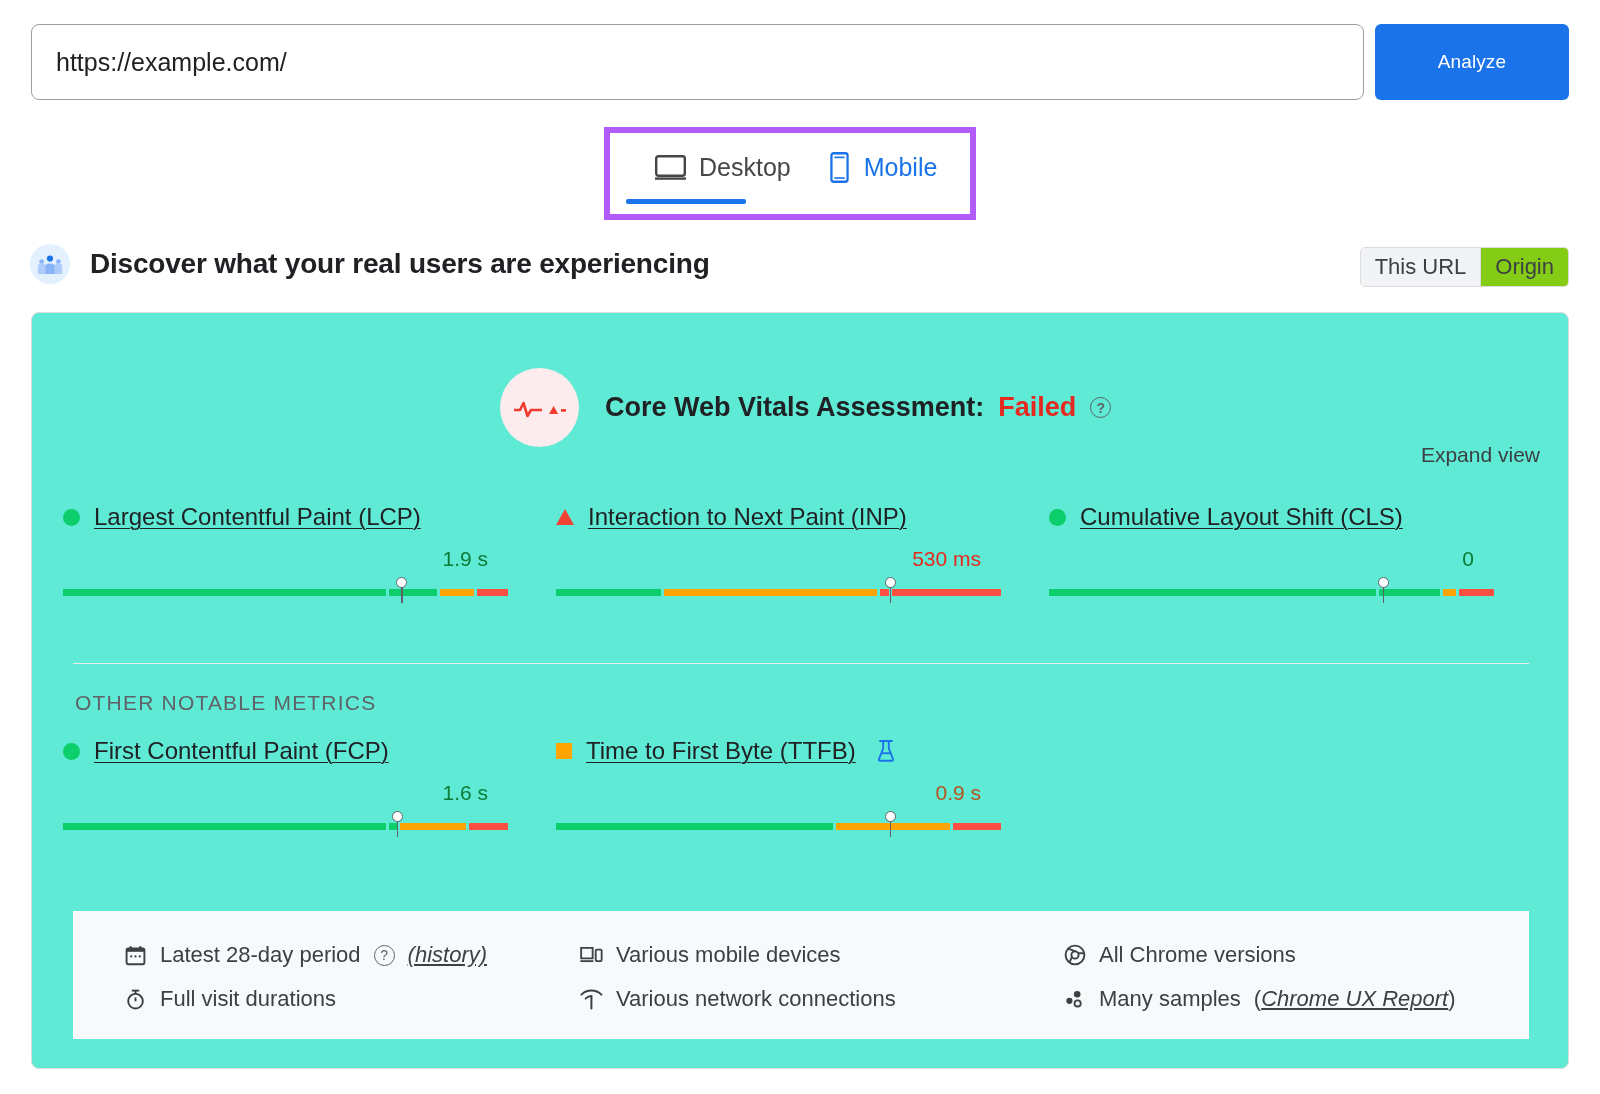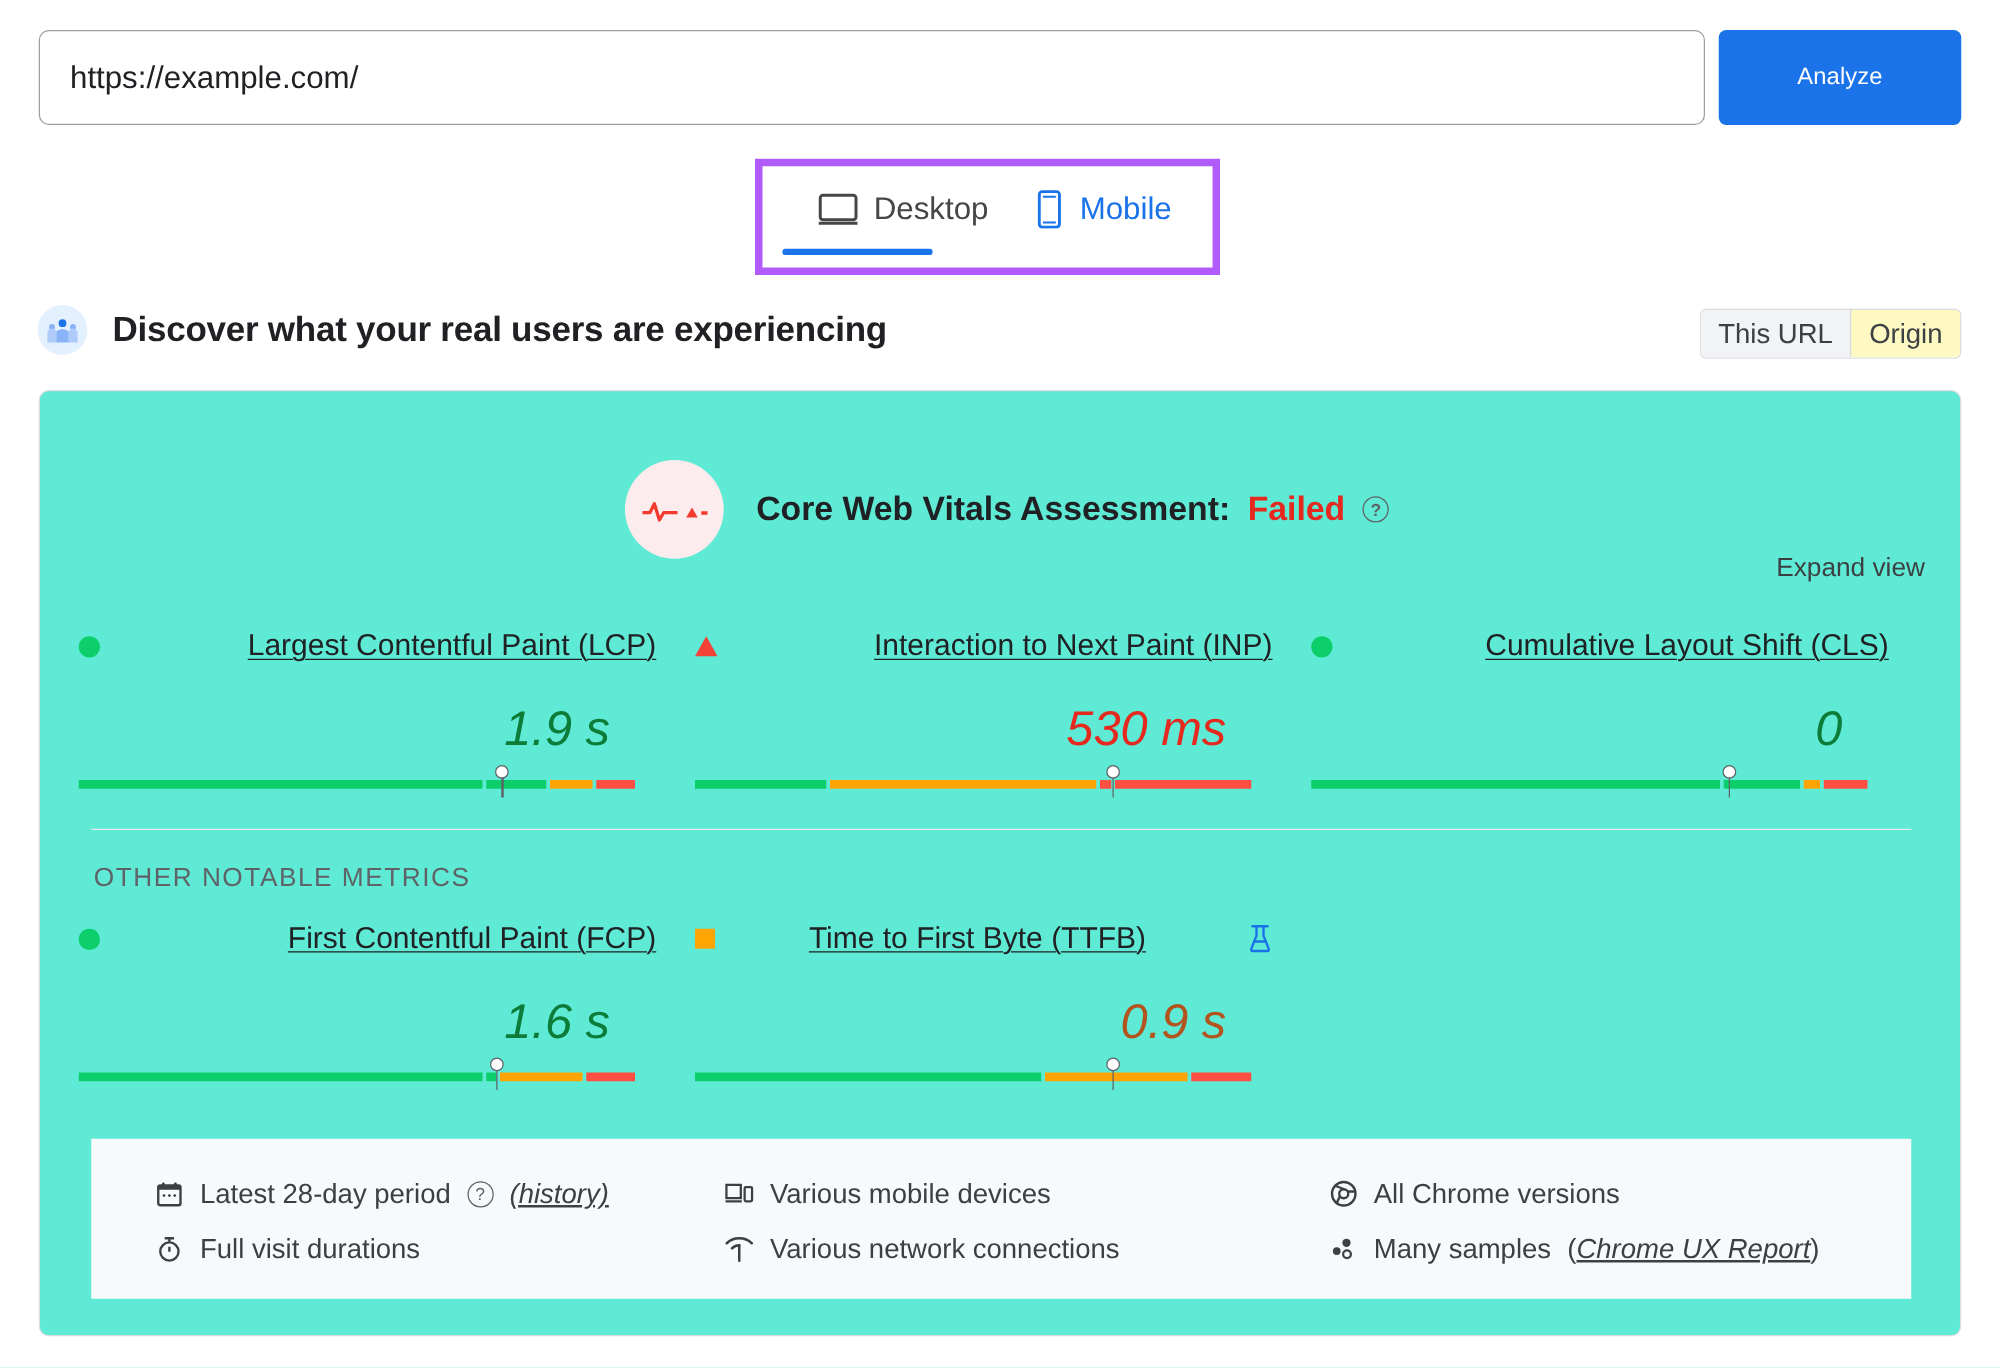--- a/index.html
+++ b/index.html
@@ -75,21 +75,21 @@
   }
   .discover-title { font-size: 28px; font-weight: bold; color: #202124; letter-spacing: -0.2px; }
 
   .seg-toggle {
     position: absolute; right: 31px; top: 247px;
     display: flex; border: 1px solid #dadce0; border-radius: 5px; overflow: hidden;
     height: 40px;
   }
   .seg {
     display: flex; align-items: center; justify-content: center;
-    padding: 0 14px; font-size: 22px; color: #3c4043; cursor: pointer; background: #fef9c3;
+    padding: 0 14px; font-size: 22px; color: #3c4043; cursor: pointer; background: #84cc16;
   }
   .seg.active { background: #f1f3f4; }
   .seg + .seg { border-left: 1px solid #dadce0; }
 
   
   .card {
     position: absolute; left: 31px; top: 312px;
     width: 1538px; height: 757px;
     border: 1px solid #dadce0; border-radius: 8px; background: #5eead4;
   }
@@ -118,38 +118,38 @@
   }
 
   
   .metrics {
     position: absolute; left: 0; top: 190px; width: 100%;
     display: flex;
   }
   .metrics.secondary { top: 424px; }
   .mcol { width: 493px; padding-left: 31px; }
 
-  .mlabel { display: flex; align-items: center; gap: 14px; justify-content: space-between; }
+  .mlabel { display: flex; align-items: center; gap: 14px; }
   .mdot { width: 17px; height: 17px; border-radius: 50%; flex: none; }
   .msquare { width: 16px; height: 16px; flex: none; }
   .mtri {
     width: 0; height: 0; flex: none;
     border-left: 9px solid transparent; border-right: 9px solid transparent;
     border-bottom: 16px solid #f44336;
   }
   .mname {
     font-size: 24px; color: #202124;
     text-decoration: underline; text-decoration-thickness: 1px;
     text-underline-offset: 3px; cursor: pointer; white-space: nowrap;
   }
   .flask { display: inline-flex; align-items: center; margin-left: 6px; }
 
   .mvalue {
-    margin-top: 31px; font-size: 39px; text-align: right;
-    padding-right: 20px; width: 445px; font-style: italic;
+    margin-top: 16px; font-size: 21px; text-align: right;
+    padding-right: 20px; width: 445px;
   }
   .mbar-wrap { position: relative; width: 445px; height: 26px; margin-top: 6px; }
   .mbar { position: absolute; top: 12px; left: 0; width: 445px; height: 7px; display: flex; gap: 3px; }
   .seg-g { background: #0cce6b; }
   .seg-o { background: #ffa400; }
   .seg-r { background: #ff4e42; }
   .pin { position: absolute; top: 0; width: 1px; }
   .pin-head {
     position: absolute; left: -5px; top: 0;
     width: 11px; height: 11px; border-radius: 50%;

